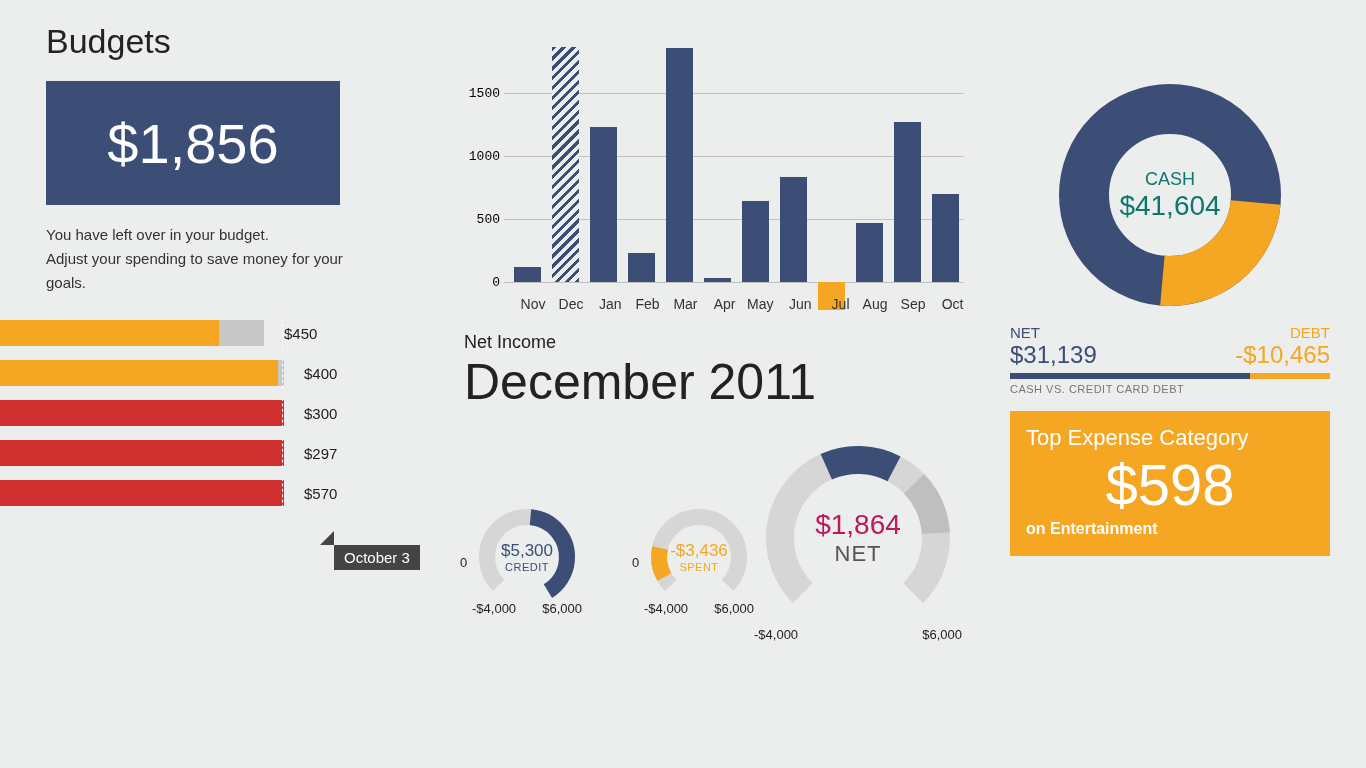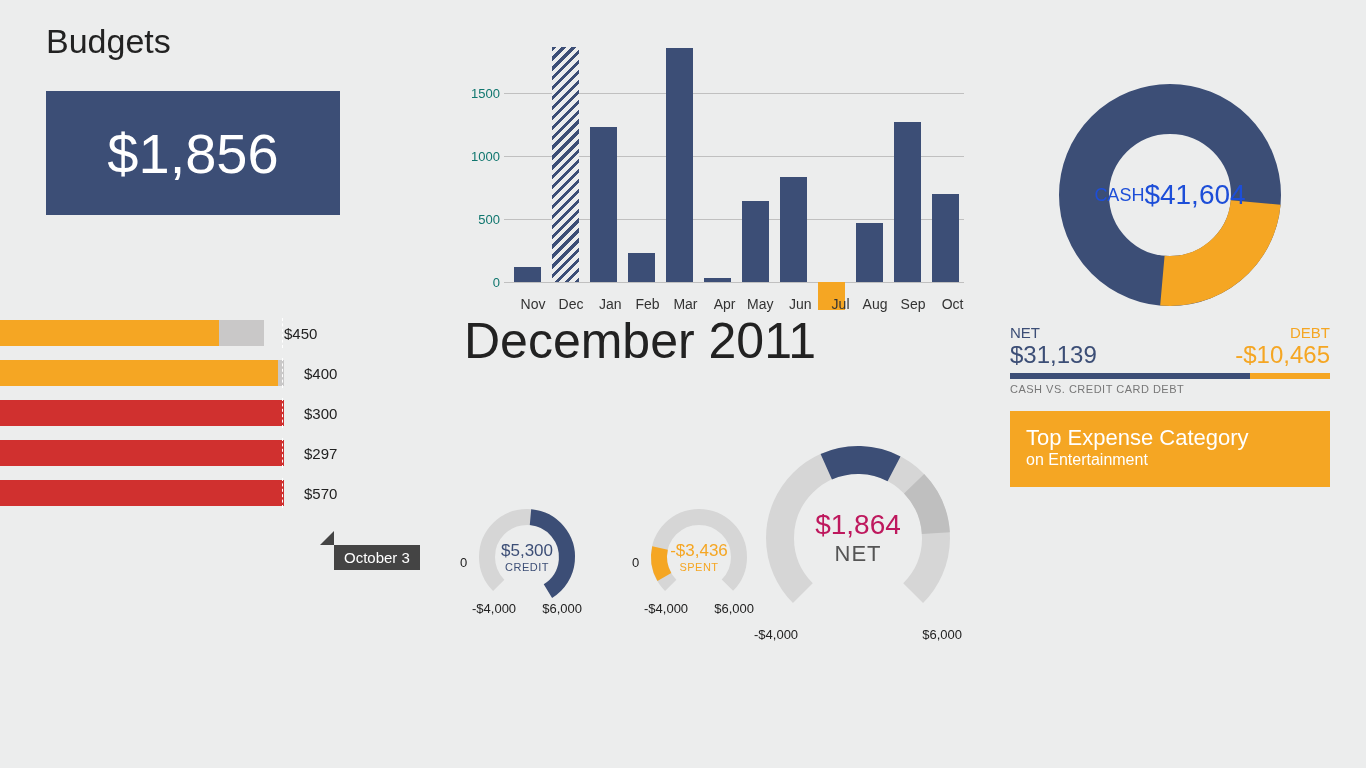--- a/index.html
+++ b/index.html
@@ -9,21 +9,21 @@
     width: 1366px;
     height: 768px;
     overflow: hidden;
     color: #333;
   }
   
   .h1 {
     font-size: 34px;
     font-weight: 200;
     color: #222;
-    margin-bottom: 30px;
+    margin-bottom: 20px;
   }
   
   #budgets {
     position: absolute;
     left: 46px; top: 22px;
     width: 370px;
   }
   #budget-box {
     background: #3c4e76;
     color: #fff;
@@ -48,66 +48,70 @@
   }
   #date-tag:before{
     content:""; position:absolute; left:-14px; top:-14px;
     border:7px solid transparent; border-bottom-color:#444; border-right-color:#444;
   }
 
   
   #trends { position:absolute; left:464px; top:22px; width:500px; }
   #barchart { position:relative; width:500px; height:280px; margin-top:10px;}
   .grid    { position:absolute; left:40px; right:0; height:0; border-top:1px solid #c0c0c0;}
-  .ytick   { position:absolute; left:0; width:36px; text-align:right; font-size:13px; color:#0f766e; transform:translateY(-50%);}
+  .ytick   { position:absolute; left:0; width:36px; text-align:right; font-size:13px; color:#000000; transform:translateY(-50%);font-family:Liberation Mono, monospace;}
   .bar     { position:absolute; bottom:30px; width:27px; background:#3c4e76;}
   .bar.neg { background:#f5a623; top:auto;}
   .hatch   { background:repeating-linear-gradient(135deg,#3c4e76 0,#3c4e76 3px,#eceded 3px,#eceded 7px);}
   .xtick   { position:absolute; bottom:0; width:38px; text-align:right; font-size:14px; color:#333;}
   
   #ni-label{font-size:18px; color:#222; margin-top:20px;}
   #ni-month{font-size:50px; font-weight:200; color:#222;}
 
   .gauge-wrap{position:absolute;}
   .gauge-center{position:absolute;inset:0;display:flex;flex-direction:column;align-items:center;justify-content:center;}
   .gauge-amt{font-size:17px;font-weight:400;}
   .gauge-sub{font-size:11px;letter-spacing:0.5px;}
   .gauge-min,.gauge-max{position:absolute;bottom:-4px;font-size:13px;color:#222;}
   .gauge-min{left:0}.gauge-max{right:0}
   .gauge-zero{position:absolute;left:-12px;top:48%;font-size:13px;color:#222;}
 
   
   #right { position:absolute; left:1010px; top:80px; width:320px;}
   #cash-donut{position:relative;width:230px;height:230px;margin:0 auto;}
-  #cash-center{position:absolute;inset:0;display:flex;flex-direction:row;align-items:center;justify-content:center;color:#1d4ed8;}
+  #cash-center{position:absolute;inset:0;display:flex;flex-direction:column;align-items:center;justify-content:center;color:#0f766e;}
   #cash-center .lbl{font-size:18px;font-weight:300;}
   #cash-center .val{font-size:28px;font-weight:300;}
 
   #netdebt{margin-top:14px;}
   .nd-row{display:flex;justify-content:space-between;align-items:flex-end;}
   .nd-label{font-size:15px;}
   .nd-value{font-size:24px;font-weight:300;}
   .navy{color:#3c4e76}.orangeC{color:#f5a623}
   #nd-bar{height:6px;margin-top:4px;display:flex;}
   #nd-bar>div:first-child{background:#3c4e76}
   #nd-bar>div:last-child{background:#f5a623}
   #nd-caption{font-size:11px;color:#777;letter-spacing:0.5px;margin-top:4px;}
 
   #topexp{background:#f5a623;color:#fff;margin-top:16px;padding:14px 16px 18px 16px;}
   #topexp .t1{font-size:22px;font-weight:300;}
   #topexp .t2{font-size:58px;font-weight:200;text-align:center;line-height:1.05;margin:4px 0;}
-  #topexp .t3{font-size:16px;font-weight:400;}
+  #topexp .t3{font-size:16px;font-weight:700;}
 </style>
 </head>
 <body>
 
 <section id="budgets">
   <div class="h1">Budgets</div>
   <div id="budget-box">
     <span>$1,856</span>
+  </div>
+  <div id="budget-text">
+    <div>You have left over in your budget.</div>
+    <div>Adjust your spending to save money for your goals.</div>
   </div>
 </section>
 
 <div id="budget-bars">
     <div class="bbar-row">
       <div class="bbar-track" style="width:310px">
         <div class="bbar-fill orange" style="width:265px"></div>
         <div class="bbar-tick" style="left:328px"></div>
      </div>
      <span class="bbar-label">$450</span>
@@ -172,20 +176,21 @@
       <div class="xtick" style="left:309.5px">Jun</div>
       <div class="bar neg" style="left:353.5px;bottom:2.2105263157894726px;height:27.789473684210527px"></div>
       <div class="xtick" style="left:347.5px">Jul</div>
       <div class="bar" style="left:391.5px;height:59.368421052631575px"></div>
       <div class="xtick" style="left:385.5px">Aug</div>
       <div class="bar" style="left:429.5px;height:160.42105263157893px"></div>
       <div class="xtick" style="left:423.5px">Sep</div>
       <div class="bar" style="left:467.5px;height:88.42105263157895px"></div>
       <div class="xtick" style="left:461.5px">Oct</div>
     </div>
+  <div id="ni-label">Net Income</div>
   <div id="ni-month">December 2011</div>
 </section>
 
 <div class="gauge-wrap" style="left:472px;top:502px;width:110px;height:110px">
   <svg width="110" height="110" viewBox="0 0 110 110">
     <circle cx="55" cy="55" r="40" fill="none" stroke="#d6d6d6" stroke-width="16" stroke-dasharray="188 251" stroke-dashoffset="0" transform="rotate(135 55 55)"></circle>
     <circle cx="55" cy="55" r="40" fill="none" stroke="#3c4e76" stroke-width="16" stroke-dasharray="100 400" transform="rotate(275 55 55)"></circle>
   </svg>
   <div class="gauge-center">
     <span class="gauge-amt navy">$5,300</span>
@@ -249,15 +254,16 @@
     </div>
     <div id="nd-bar">
       <div style="flex:75"></div>
         <div style="flex:25"></div>
     </div>
     <div id="nd-caption">CASH VS. CREDIT CARD DEBT</div>
   </div>
 
   <div id="topexp">
     <div class="t1">Top Expense Category</div>
+    <div class="t2">$598</div>
     <div class="t3">on Entertainment</div>
   </div>
 </section>
 
 </body></html>

